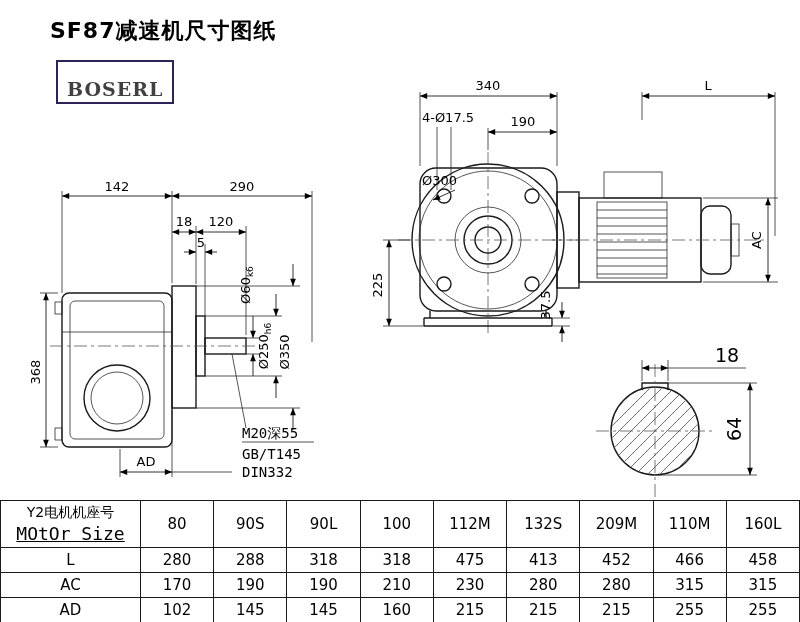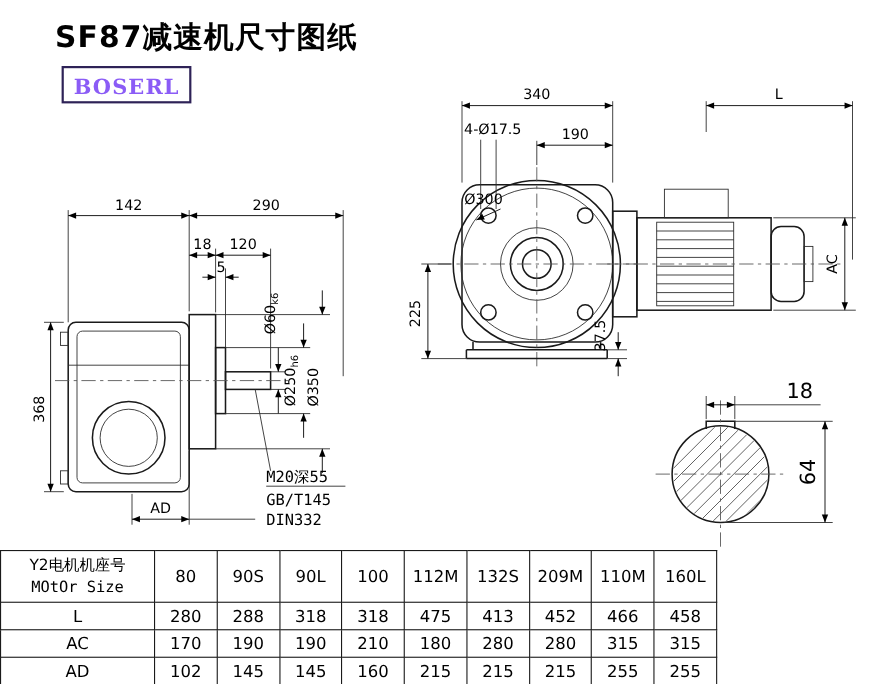--- a/index.html
+++ b/index.html
@@ -1,35 +1,35 @@
 <!DOCTYPE html>
 <html><head>
 <meta charset="utf-8">
 <style>
   html,body{margin:0;padding:0;background:#fff}
   body{width:800px;height:622px;position:relative;overflow:hidden;font-family:"DejaVu Sans",sans-serif}
   .stage{position:absolute;inset:0;background:#fff}
-  .title{position:absolute;left:50px;top:16px;font-size:27px;font-weight:bold;color:#000;letter-spacing:1px;white-space:nowrap}
-  .logo{position:absolute;left:56px;top:60px;border:2px solid #2e2257;background:#fff;padding:6px 9px 2px 9px;
-        color:#8b5cf6;font-family:"DejaVu Serif",serif;font-weight:bold;font-size:19px;letter-spacing:1px}
+  .title{position:absolute;left:50px;top:16px;font-size:22px;font-weight:bold;color:#000;letter-spacing:1px;white-space:nowrap}
+  .logo{position:absolute;left:56px;top:60px;border:2px solid #2e2257;background:#fff;padding:16px 9px 2px 9px;
+        color:#404040;font-family:"DejaVu Serif",serif;font-weight:bold;font-size:19px;letter-spacing:1px}
   svg.drawing{position:absolute;left:0;top:0}
   .ol{fill:none;stroke:#1a1a1a;stroke-width:1.4}
   .tl{fill:none;stroke:#2a2a2a;stroke-width:0.8}
   .dim{fill:none;stroke:#1a1a1a;stroke-width:0.9}
   .cl{fill:none;stroke:#555;stroke-width:0.8;stroke-dasharray:13 4 3 4}
   .hatch{stroke:#333;stroke-width:0.7}
   .dtext{font-family:"DejaVu Sans",sans-serif;font-size:13px;fill:#000}
   .ntext{font-family:"DejaVu Sans Mono",monospace;font-size:14px;fill:#000}
   .big{font-family:"DejaVu Sans",sans-serif;font-size:19px;fill:#000}
-  table.spec{position:absolute;left:0;top:500px;width:652px;border-collapse:collapse;table-layout:fixed;background:#fff}
+  table.spec{position:absolute;left:0;top:500px;width:800px;border-collapse:collapse;table-layout:fixed;background:#fff}
   table.spec td{border:1px solid #1a1a1a;text-align:center;vertical-align:middle;font-size:15px;color:#000;padding:0;height:24px;font-family:"DejaVu Sans",sans-serif}
   table.spec tr.hdr td{height:46px}
   td.rowhead{font-size:14px}
   .rh1{font-size:14px;line-height:1.4}
-  .rh2{font-size:14px;line-height:1.3;font-family:"DejaVu Sans Mono",monospace;}
+  .rh2{font-size:18px;line-height:1.3;font-family:"DejaVu Sans Mono",monospace;text-decoration:underline}
 </style>
 </head>
 <body>
 
 <div class="stage">
 
   <div class="title">SF87减速机尺寸图纸</div>
   <div class="logo">BOSERL</div>
 
   <svg class="drawing" width="800" height="500" viewBox="0 0 800 500">
@@ -259,21 +259,21 @@
         <td>452</td>
         <td>466</td>
         <td>458</td>
       </tr>
       <tr>
         <td>AC</td>
         <td>170</td>
         <td>190</td>
         <td>190</td>
         <td>210</td>
-        <td>180</td>
+        <td>230</td>
         <td>280</td>
         <td>280</td>
         <td>315</td>
         <td>315</td>
       </tr>
       <tr>
         <td>AD</td>
         <td>102</td>
         <td>145</td>
         <td>145</td>

